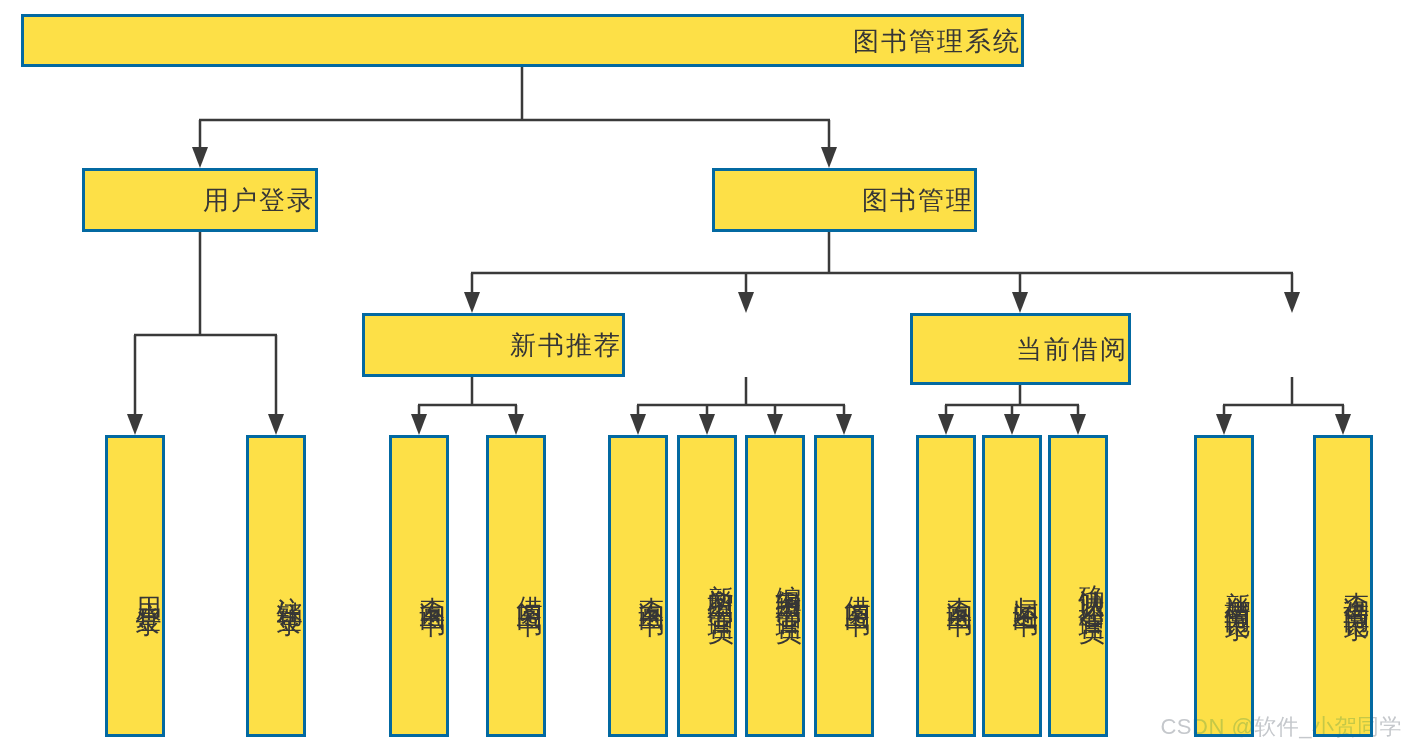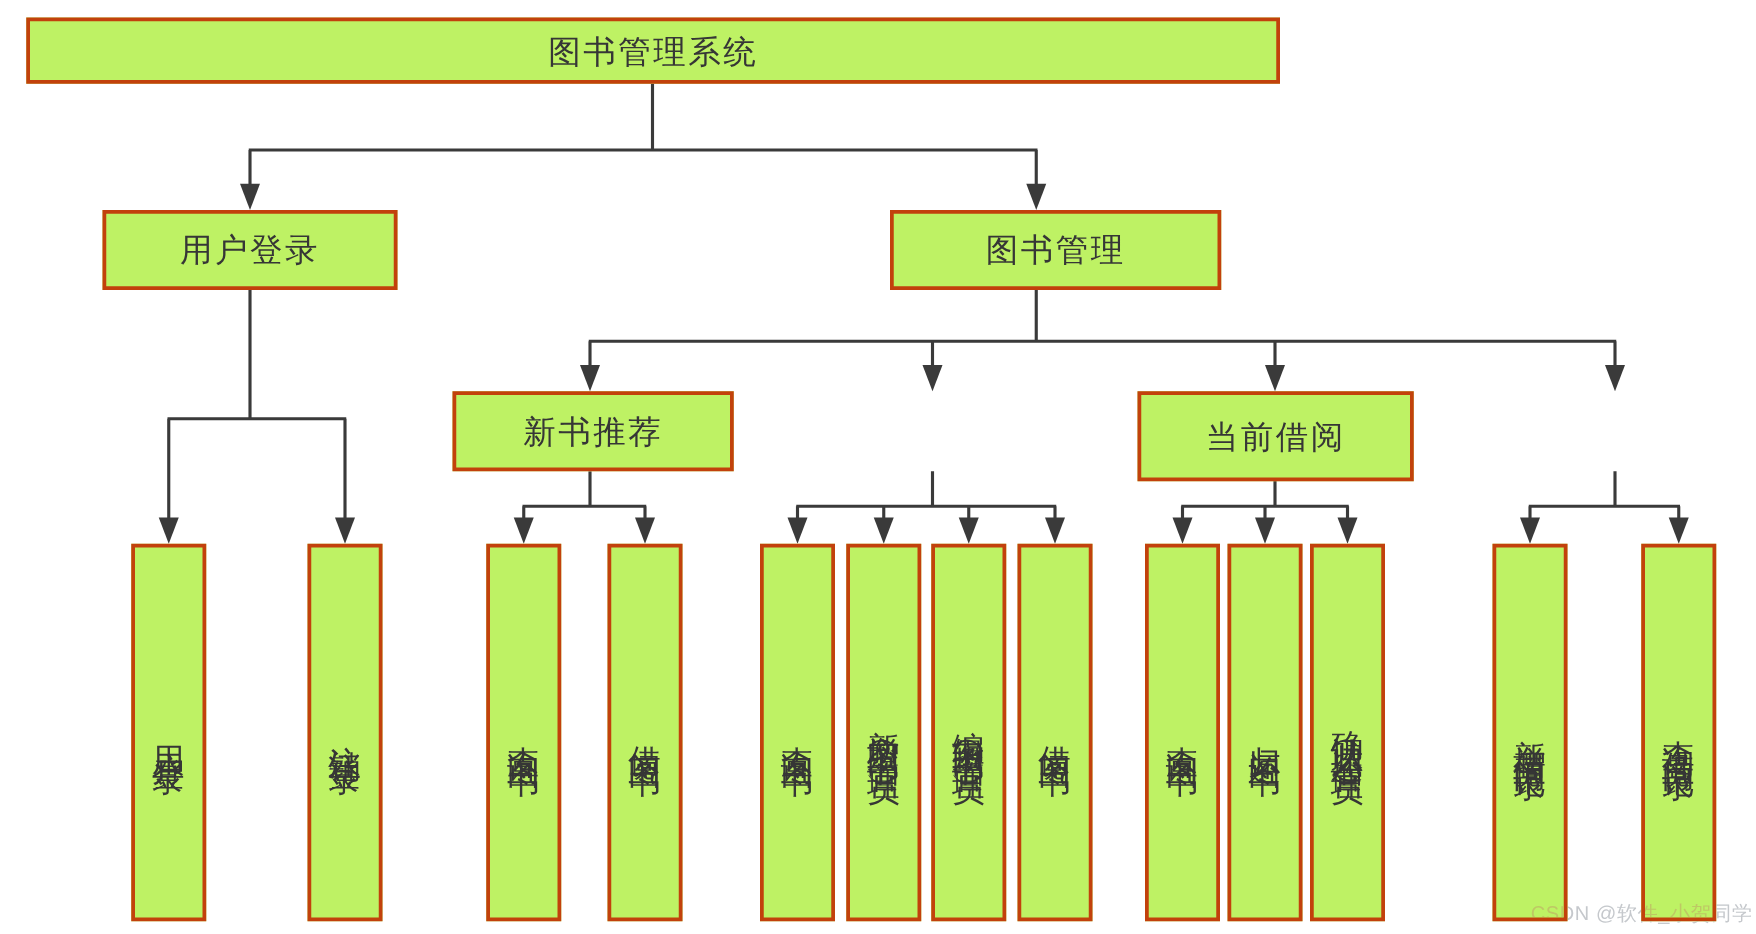--- a/index.html
+++ b/index.html
@@ -13,45 +13,45 @@
   }
   .wires {
     position: absolute;
     left: 0; top: 0;
     width: 1405px; height: 747px;
     pointer-events: none;
   }
   .box {
     position: absolute;
     box-sizing: border-box;
-    background: #bef264;
-    border: 3px solid #c2410c;
+    background: #fde047;
+    border: 3px solid #0369a1;
     display: flex;
     align-items: center;
-    justify-content: center;
+    justify-content: flex-end;
     color: #363636;
     font-size: 26px;
     letter-spacing: 2px;
     line-height: 1;
     text-align: center;
     white-space: nowrap;
   }
   .box .lbl { display: block; }
   .box.v .lbl {
     writing-mode: vertical-rl;
     text-orientation: mixed;
     letter-spacing: 5px;
     font-size: 26px;
     white-space: nowrap;
   }
   .watermark {
     position: absolute;
     right: 3px;
     bottom: 5px;
-    font-size: 16px;
+    font-size: 22px;
     letter-spacing: 0.5px;
     color: #c5c8cc;
     mix-blend-mode: darken;
     z-index: 10;
     pointer-events: none;
   }
 </style>
 </head>
 <body>
 
@@ -120,21 +120,21 @@
     <span class="lbl">图书管理系统</span>
   </div>
 
   <div class="box" style="left:82px;top:168px;width:236px;height:64px">
     <span class="lbl">用户登录</span>
   </div>
   <div class="box" style="left:712px;top:168px;width:265px;height:64px">
     <span class="lbl">图书管理</span>
   </div>
 
-  <div class="box" style="left:362px;top:313px;width:225px;height:64px">
+  <div class="box" style="left:362px;top:313px;width:263px;height:64px">
     <span class="lbl">新书推荐</span>
   </div>
   <div class="box" style="left:910px;top:313px;width:221px;height:72px">
     <span class="lbl">当前借阅</span>
   </div>
 
   <div class="box v" style="left:105px;top:435px;width:60px;height:302px">
     <span class="lbl">用户登录</span>
   </div>
   <div class="box v" style="left:246px;top:435px;width:60px;height:302px">

